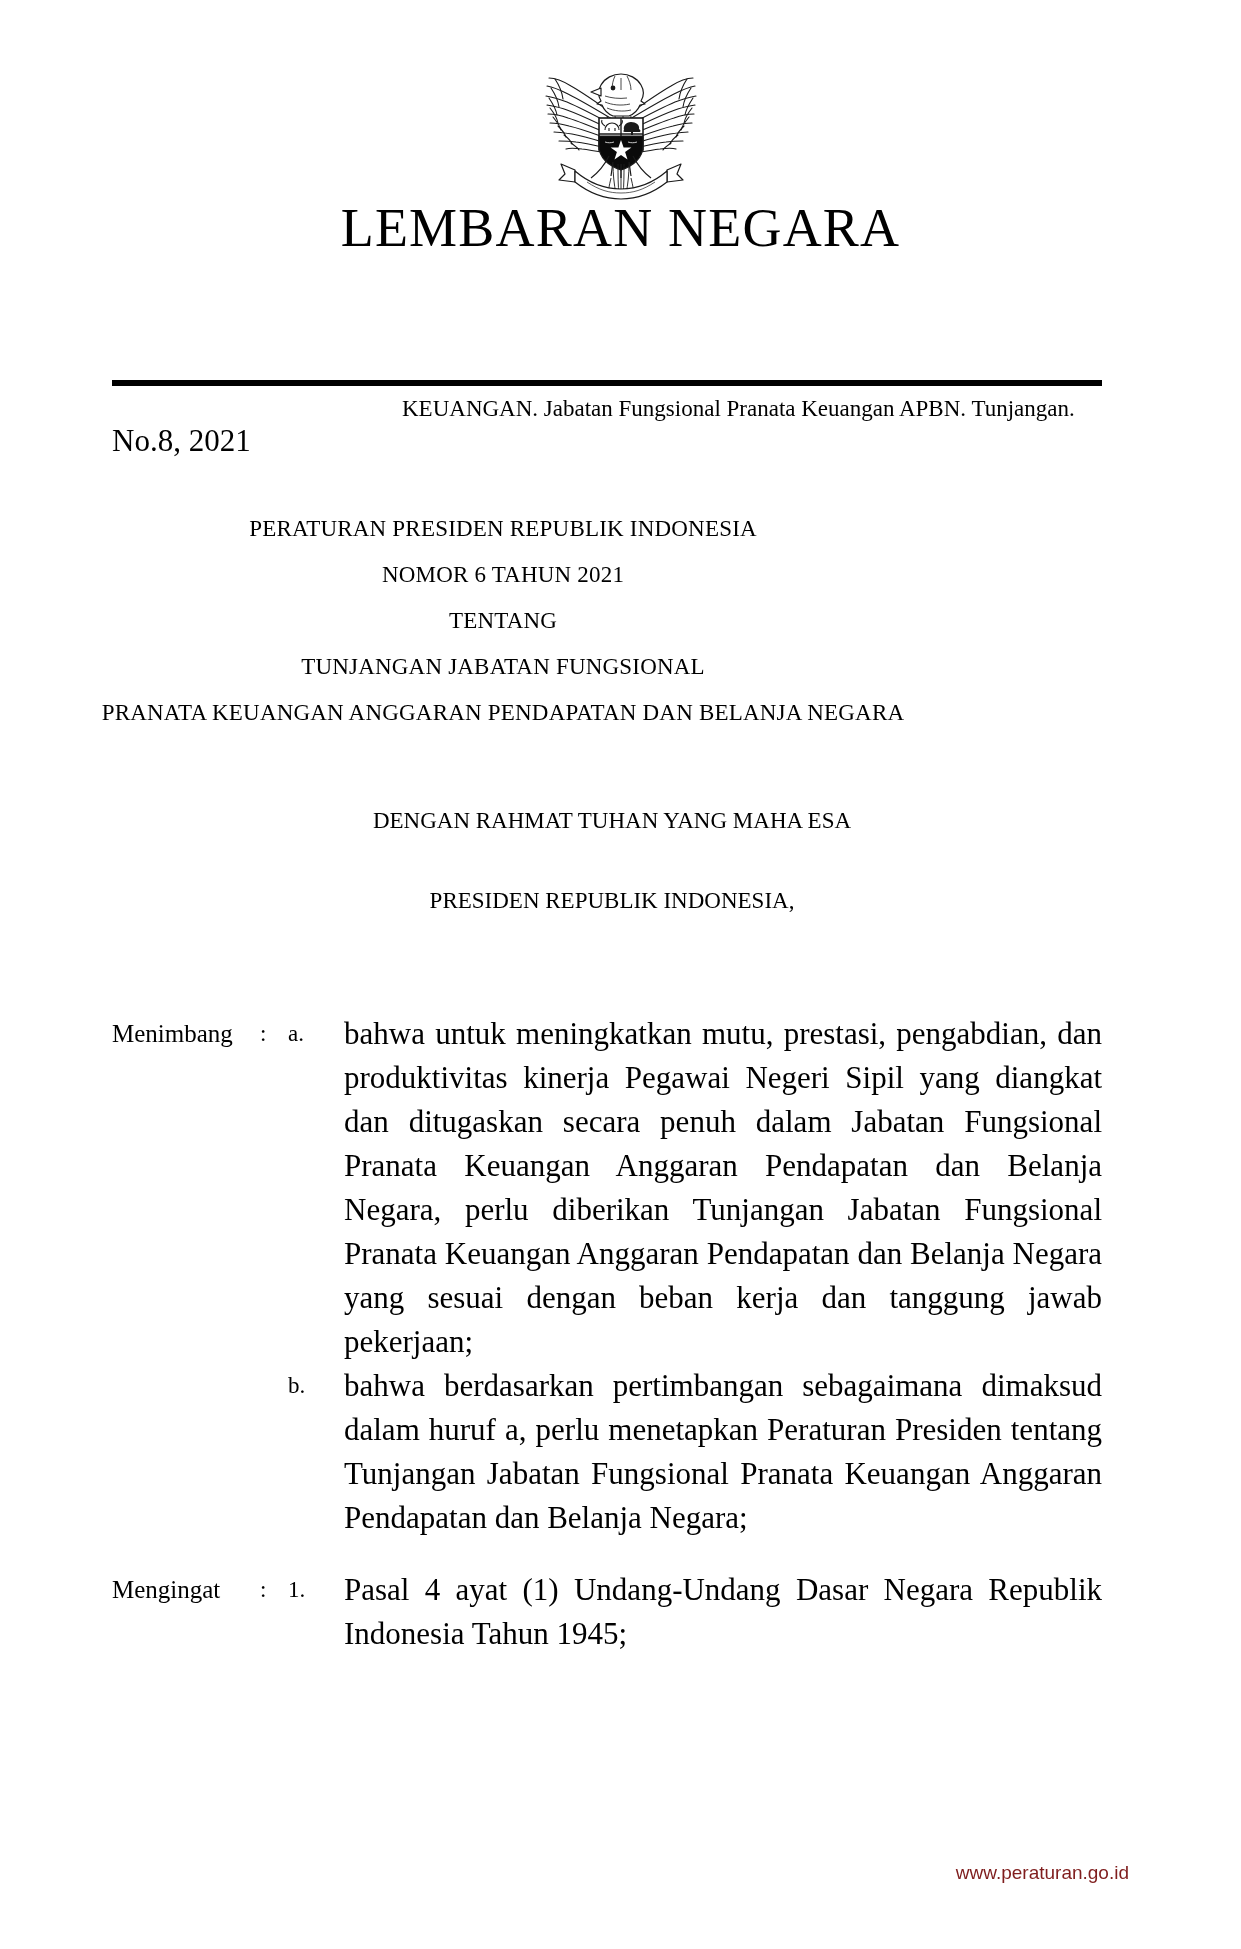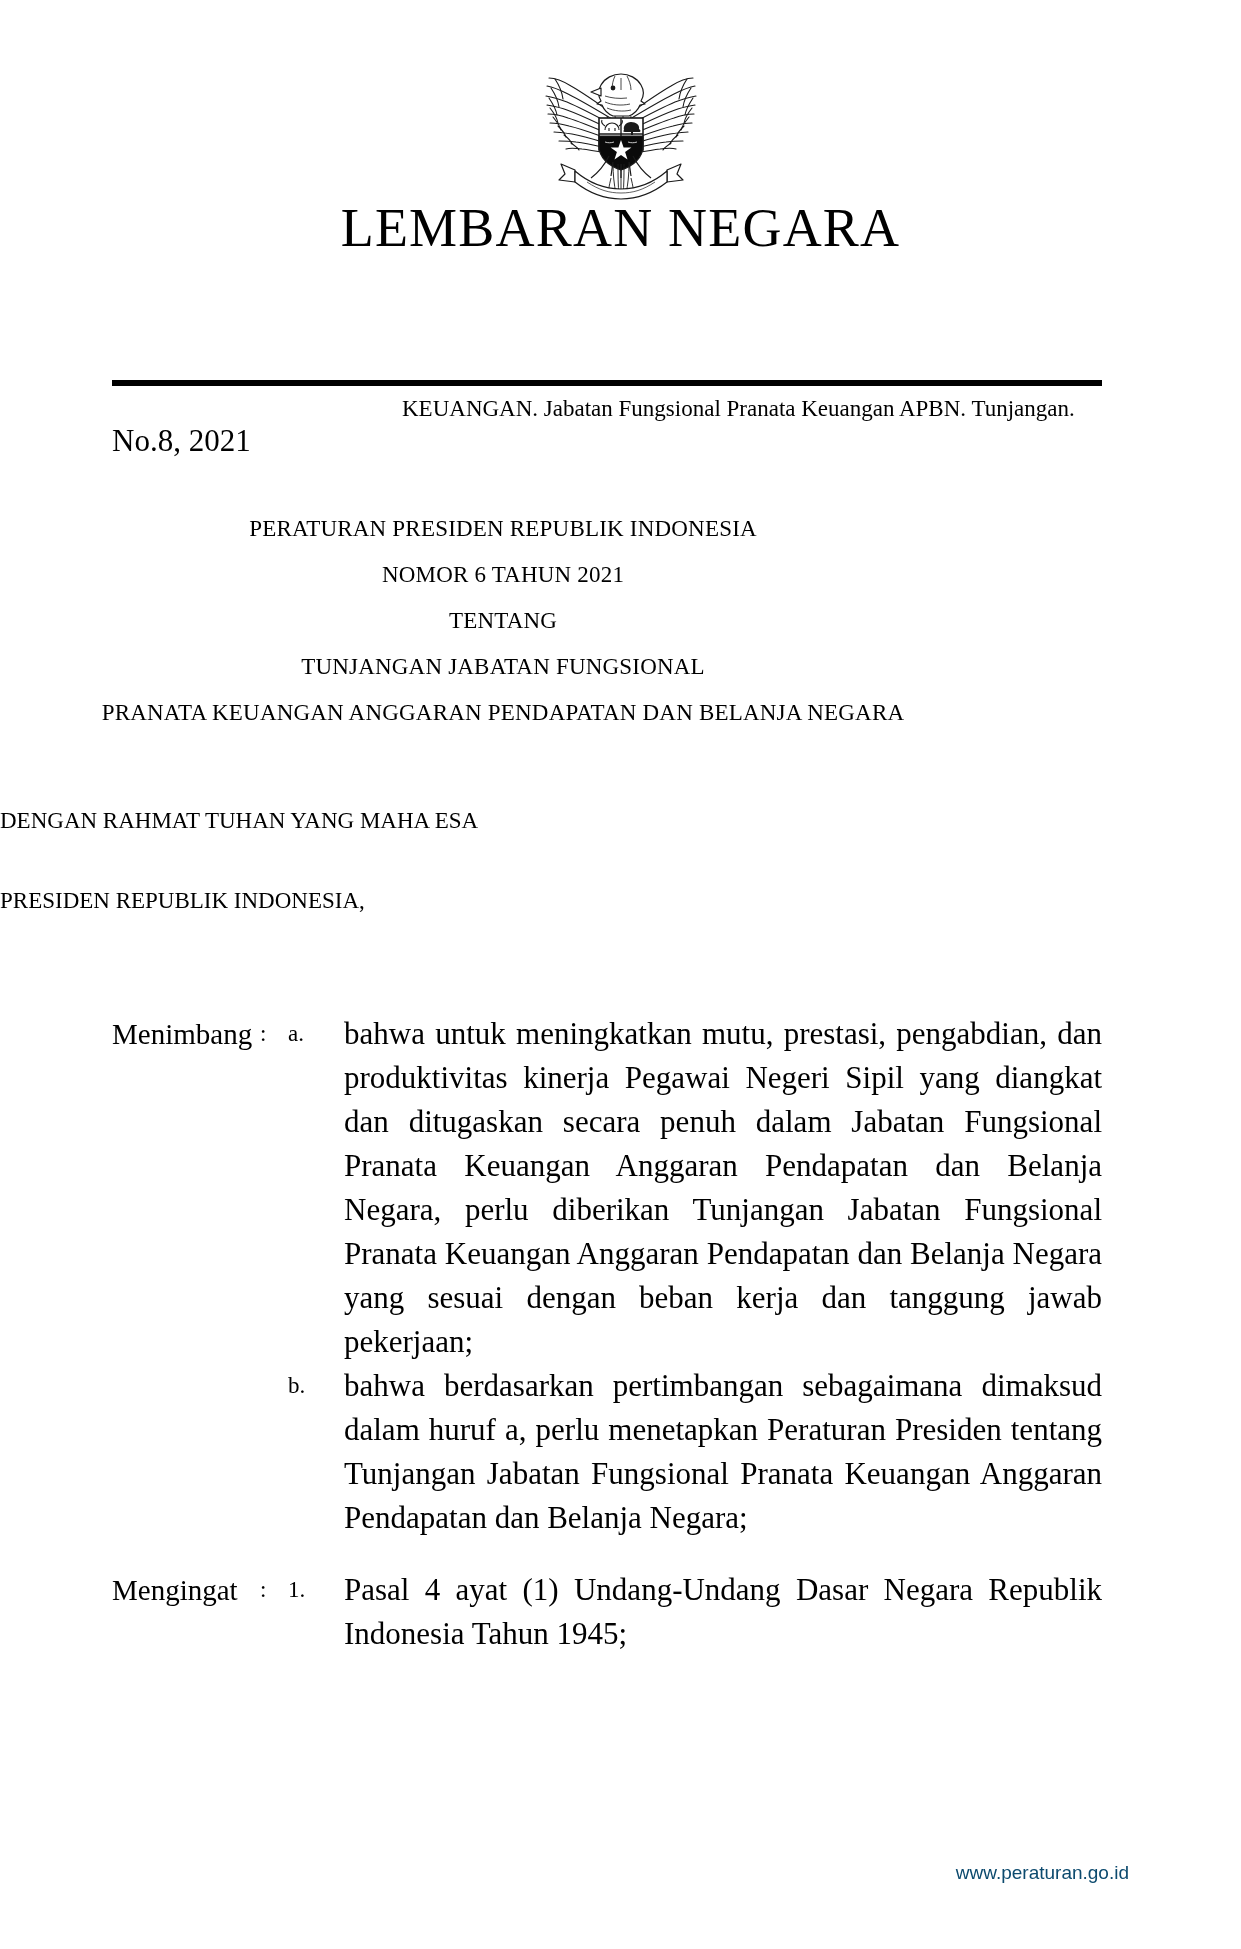--- a/index.html
+++ b/index.html
@@ -103,20 +103,21 @@
     line-height: 46px;
     letter-spacing: 0.2px;
     white-space: nowrap;
   }
 
   .preamble {
     position: absolute;
     left: 0;
     top: 798px;
     width: 1224px;
+    text-align: center;
   }
   .preamble-line {
     font-size: 23px;
     line-height: 46px;
     white-space: nowrap;
   }
   .preamble-gap { height: 34px; }
 
   
   .clauses {
@@ -129,21 +130,21 @@
     display: block;
     margin-bottom: 28px;
   }
   .clause-row {
     display: flex;
     align-items: flex-start;
   }
   .c-label {
     flex: 0 0 148px;
     width: 148px;
-    font-size: 29px;
+    font-size: 25px;
     line-height: 44px;
   }
   .c-colon {
     flex: 0 0 28px;
     width: 28px;
     font-size: 23px;
     line-height: 44px;
   }
   .c-marker {
     flex: 0 0 56px;
@@ -166,21 +167,21 @@
     left: 0;
     top: 1862px;
     width: 1241px;
     text-align: right;
     padding-right: 112px;
     box-sizing: border-box;
   }
   .footer-text {
     font-family: "Liberation Sans", "DejaVu Sans", sans-serif;
     font-size: 19px;
-    color: #0c4a6e;
+    color: #7f1d1d;
   }
 </style>
 </head>
 <body>
 
 <div class="page">
 
   <div class="emblem-wrap">
     <span class="emblem">
       <svg viewBox="0 0 172 152" width="172" height="152" xmlns="http://www.w3.org/2000/svg">

